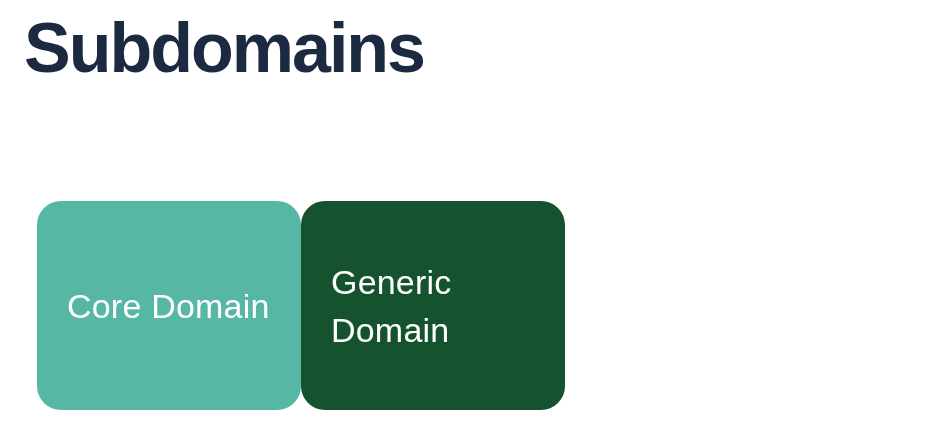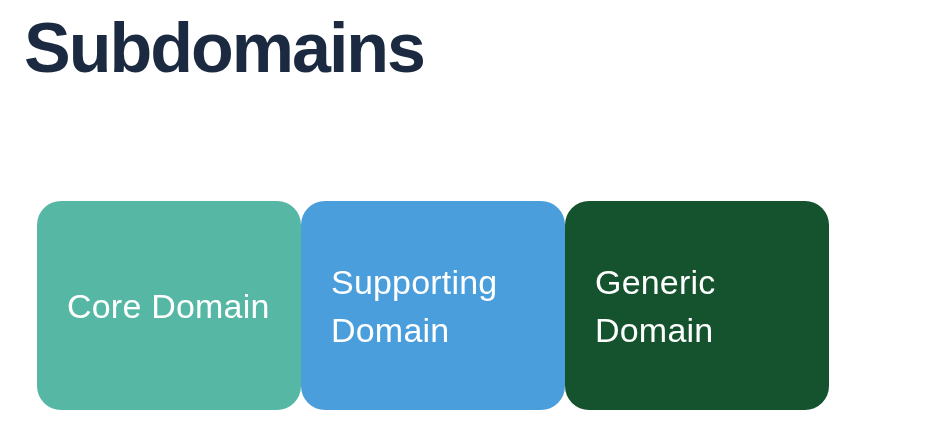--- a/index.html
+++ b/index.html
@@ -54,22 +54,19 @@
 <div class="page">
 
   <h1 class="page-title" style="color: rgb(27, 42, 65);">Subdomains</h1>
 
   <div class="cards-row">
 
     <div class="card" style="background-color: rgb(86, 183, 165);">
       <span class="card-label" style="color: rgb(255, 255, 255);">Core Domain</span>
     </div>
 
-    <div class="card" style="background-color: rgb(74, 158, 219);">
-      <span class="card-label" style="color: rgb(255, 255, 255);">Supporting Domain</span>
-    </div>
 
     <div class="card" style="background-color: #14532d;">
       <span class="card-label" style="color: rgb(255, 255, 255);">Generic Domain</span>
     </div>
 
   </div>
 </div>
 
 </body></html>

